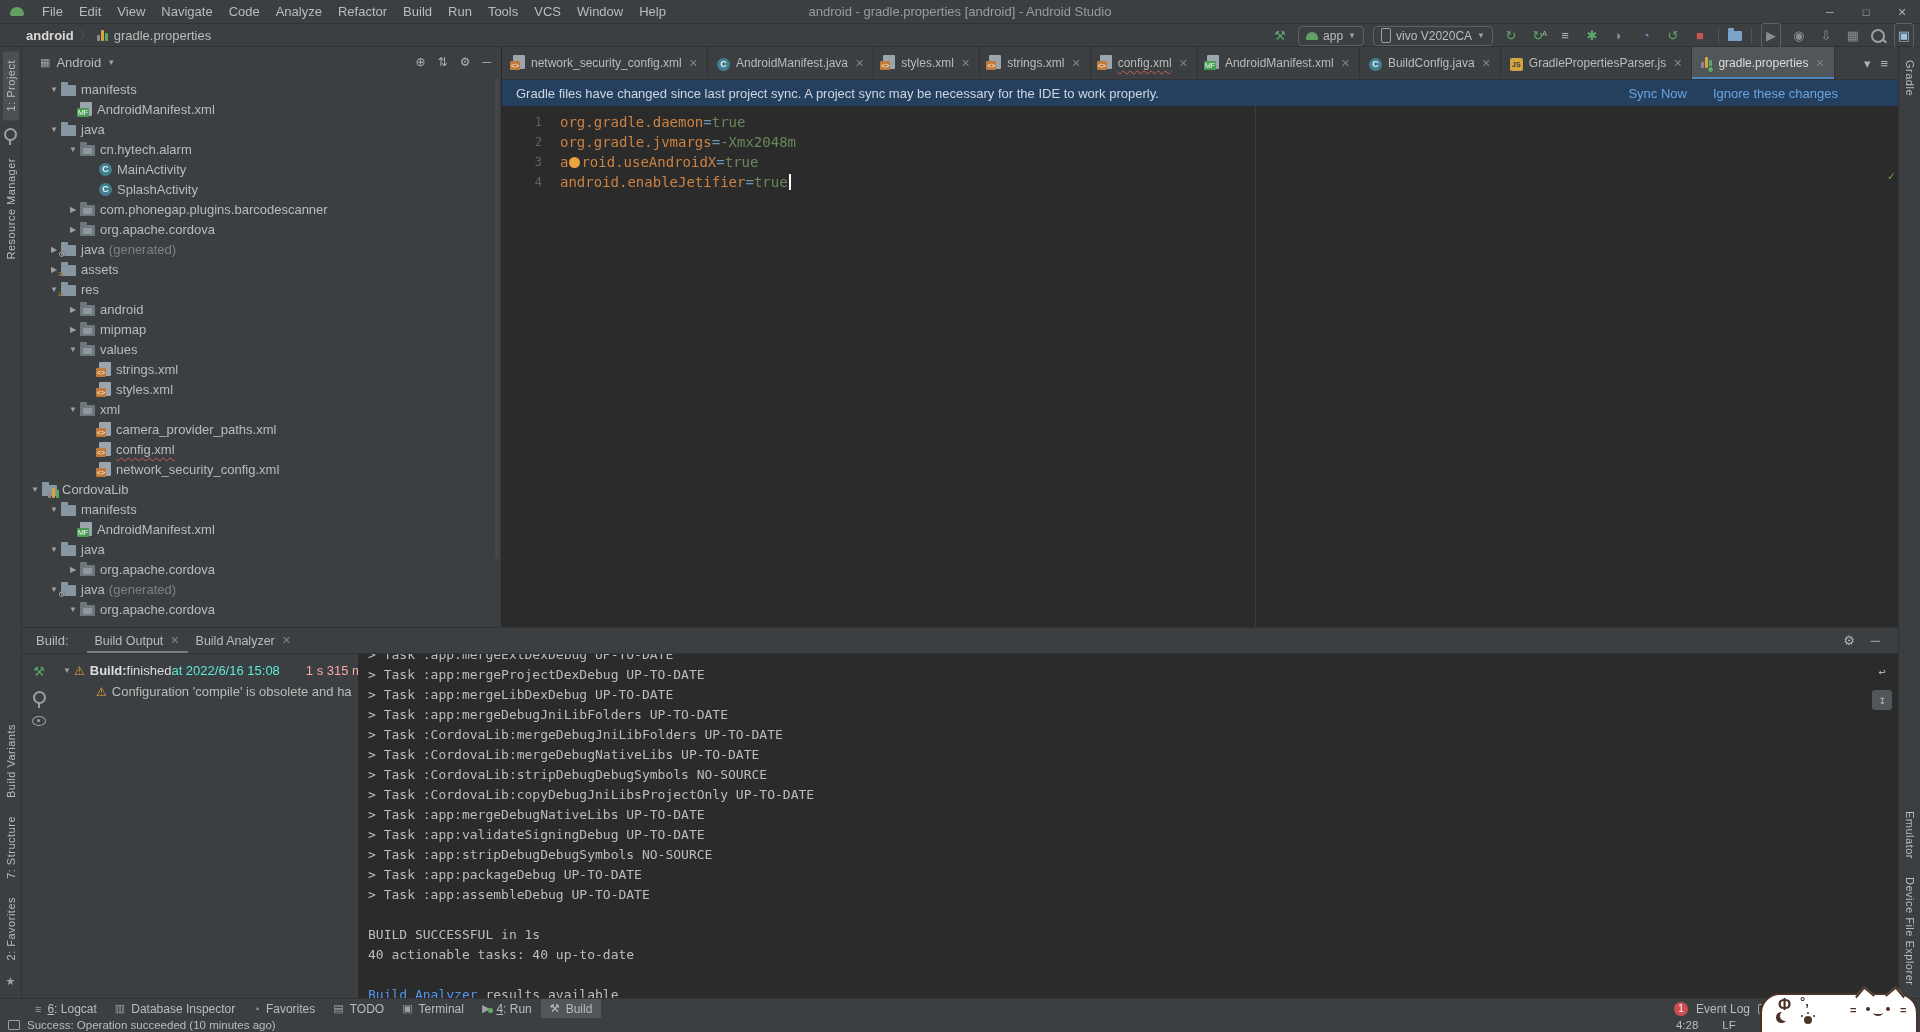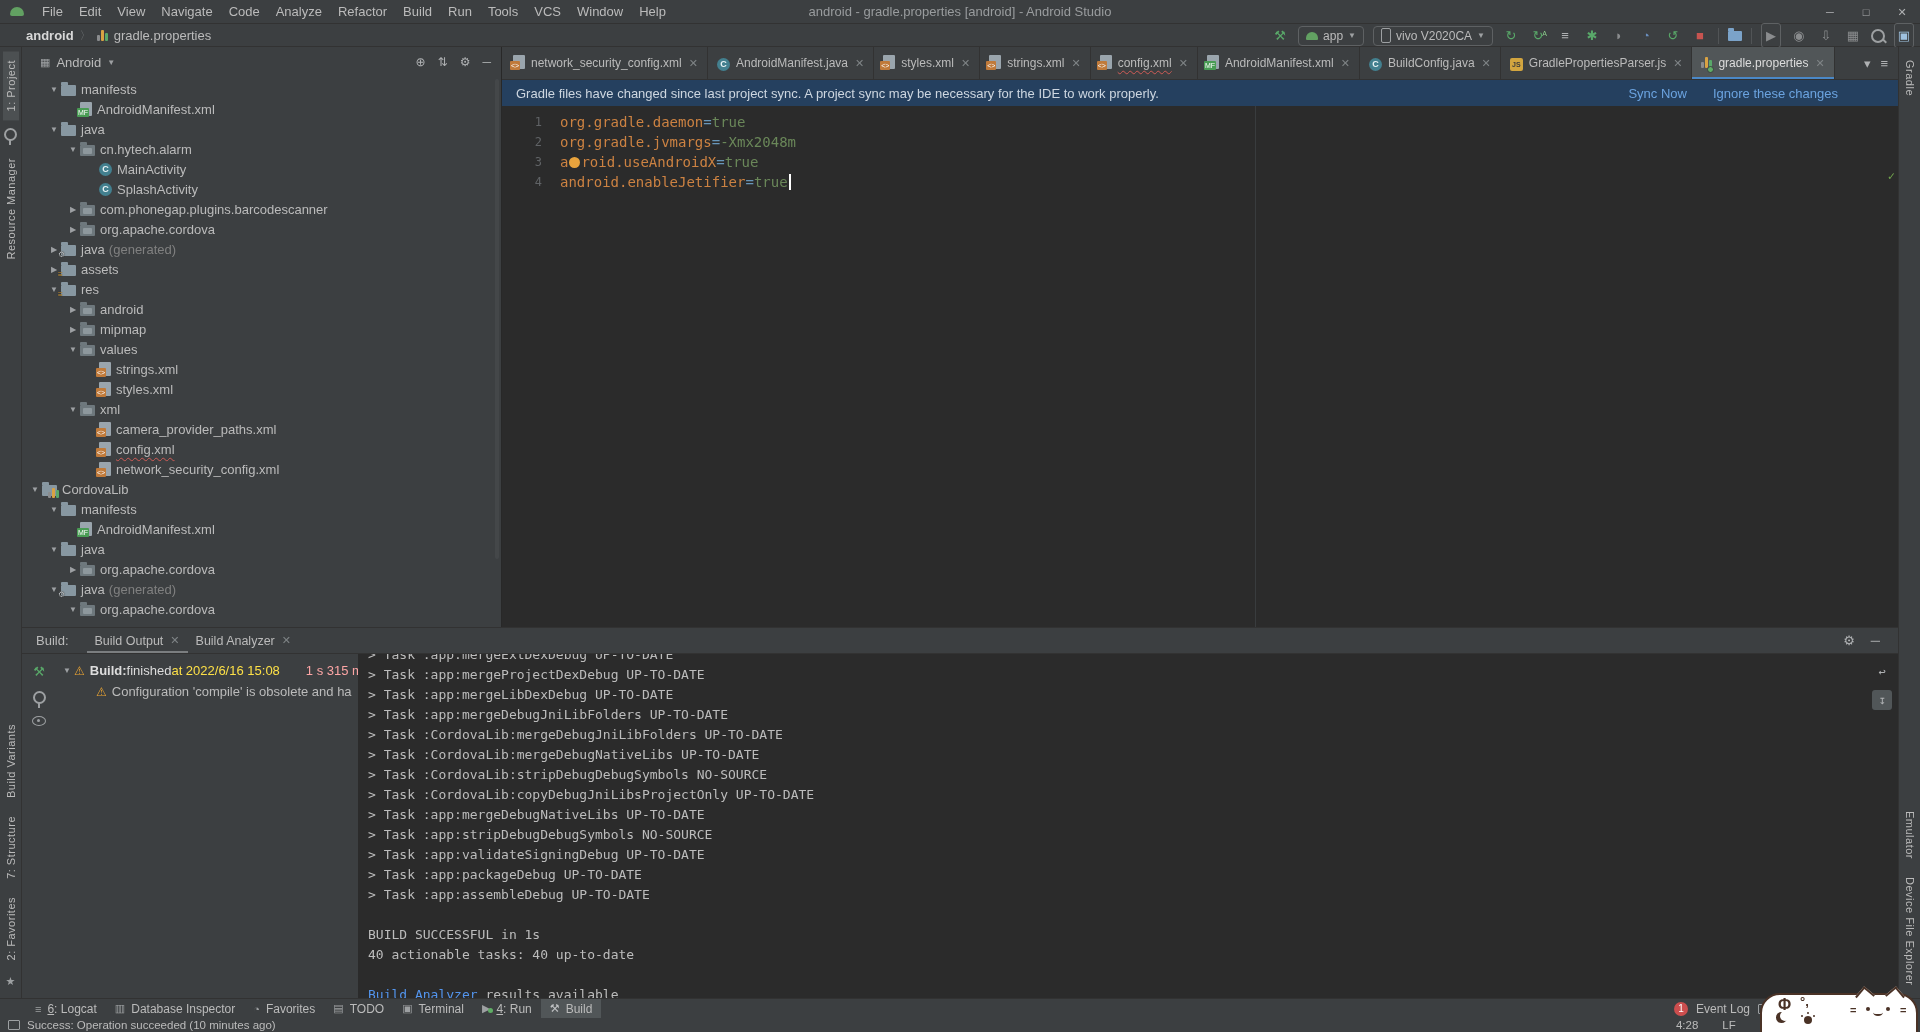--- a/index.html
+++ b/index.html
@@ -110,21 +110,21 @@
   #build-gutter{position:absolute;left:0;top:0;width:34px;bottom:0;display:flex;flex-direction:column;align-items:center;gap:12px;padding-top:10px;}
   #build-gutter .bi{font-size:13px;}
   .pin-ico{width:9px;height:9px;border:2px solid #9da0a2;border-radius:50%;position:relative;display:inline-block;}
   .pin-ico:after{content:"";position:absolute;width:2px;height:6px;background:#9da0a2;left:3px;bottom:-6px;}
   .eye-ico{width:12px;height:8px;border:1px solid #9da0a2;border-radius:50%;position:relative;display:inline-block;}
   .eye-ico:after{content:"";position:absolute;left:4px;top:2px;width:3px;height:3px;border-radius:50%;background:#9da0a2;}
   #build-tree{position:absolute;left:34px;top:0;width:302px;bottom:0;overflow:hidden;padding-top:6px;}
   .bt-row{height:21px;display:flex;align-items:center;white-space:nowrap;}
   .bt-title{color:#dddddd;font-weight:bold;}
   .bt-title2{color:#dddddd;}
-  .bt-meta{color:#fde047;}
+  .bt-meta{color:#5eead4;}
   .bt-dur{color:#fca5a5;margin-left:26px;}
   .bt-text{color:#bbbbbb;margin-left:5px;}
   #console{position:absolute;left:336px;top:0;right:0;bottom:0;background:#2b2b2b;font-family:"DejaVu Sans Mono",monospace;font-size:13px;color:#bcbcbc;padding-left:10px;box-sizing:border-box;overflow:hidden;}
   .con-line{height:20px;line-height:20px;white-space:pre;}
   #con-clip{height:11px;overflow:hidden;position:relative;}
   #con-clip .con-line{position:absolute;top:-9px;left:0;}
   .con-link{color:#5394ec;text-decoration:underline;}
   #console-icons{position:absolute;right:6px;top:8px;display:flex;flex-direction:column;gap:8px;}
   #console-icons span{width:20px;height:20px;text-align:center;line-height:20px;color:#afb1b3;font-size:12px;}
   #console-icons span.on{background:#515658;border-radius:3px;}
@@ -566,22 +566,22 @@
           </div>
         <div id="con-lines">
             <div class="con-line">&gt; Task :app:mergeProjectDexDebug UP-TO-DATE</div>
             <div class="con-line">&gt; Task :app:mergeLibDexDebug UP-TO-DATE</div>
             <div class="con-line">&gt; Task :app:mergeDebugJniLibFolders UP-TO-DATE</div>
             <div class="con-line">&gt; Task :CordovaLib:mergeDebugJniLibFolders UP-TO-DATE</div>
             <div class="con-line">&gt; Task :CordovaLib:mergeDebugNativeLibs UP-TO-DATE</div>
             <div class="con-line">&gt; Task :CordovaLib:stripDebugDebugSymbols NO-SOURCE</div>
             <div class="con-line">&gt; Task :CordovaLib:copyDebugJniLibsProjectOnly UP-TO-DATE</div>
             <div class="con-line">&gt; Task :app:mergeDebugNativeLibs UP-TO-DATE</div>
+            <div class="con-line">&gt; Task :app:validateSigningDebug UP-TO-DATE</div>
             <div class="con-line">&gt; Task :app:stripDebugDebugSymbols NO-SOURCE</div>
-            <div class="con-line">&gt; Task :app:validateSigningDebug UP-TO-DATE</div>
             <div class="con-line">&gt; Task :app:packageDebug UP-TO-DATE</div>
             <div class="con-line">&gt; Task :app:assembleDebug UP-TO-DATE</div>
             <div class="con-line"></div>
             <div class="con-line">BUILD SUCCESSFUL in 1s</div>
             <div class="con-line">40 actionable tasks: 40 up-to-date</div>
             <div class="con-line"></div>
             <div class="con-line"><span class="con-link">Build Analyzer</span><span> results available</span></div>
           </div>
         <div id="console-icons">
           <span>↩</span>

